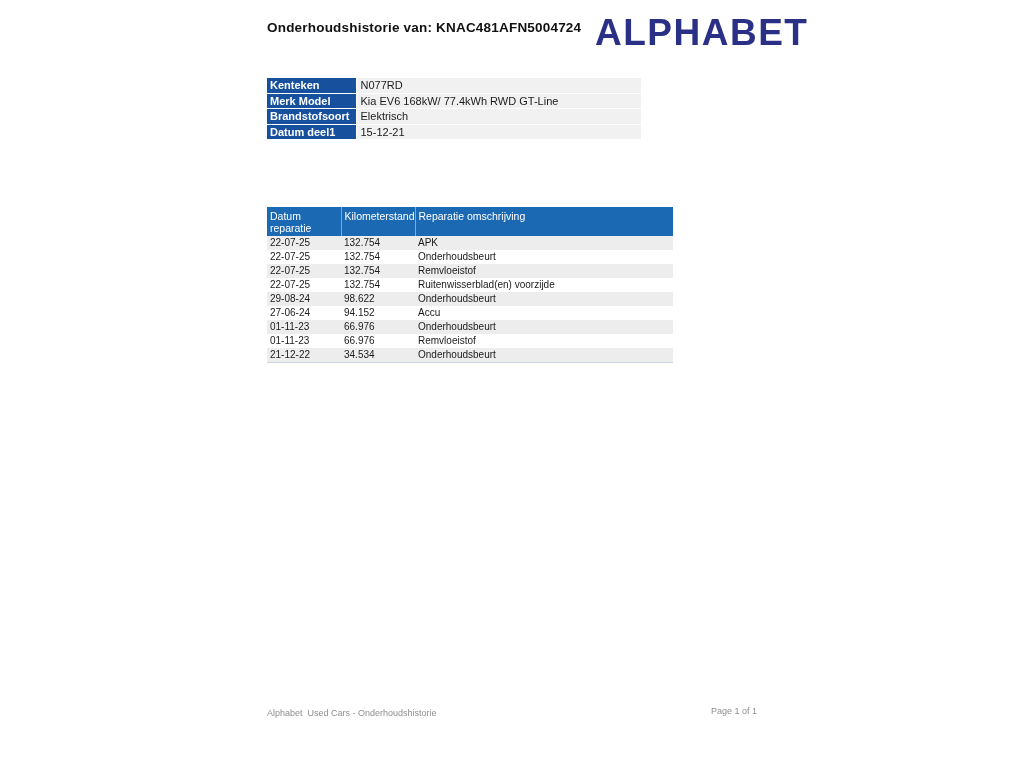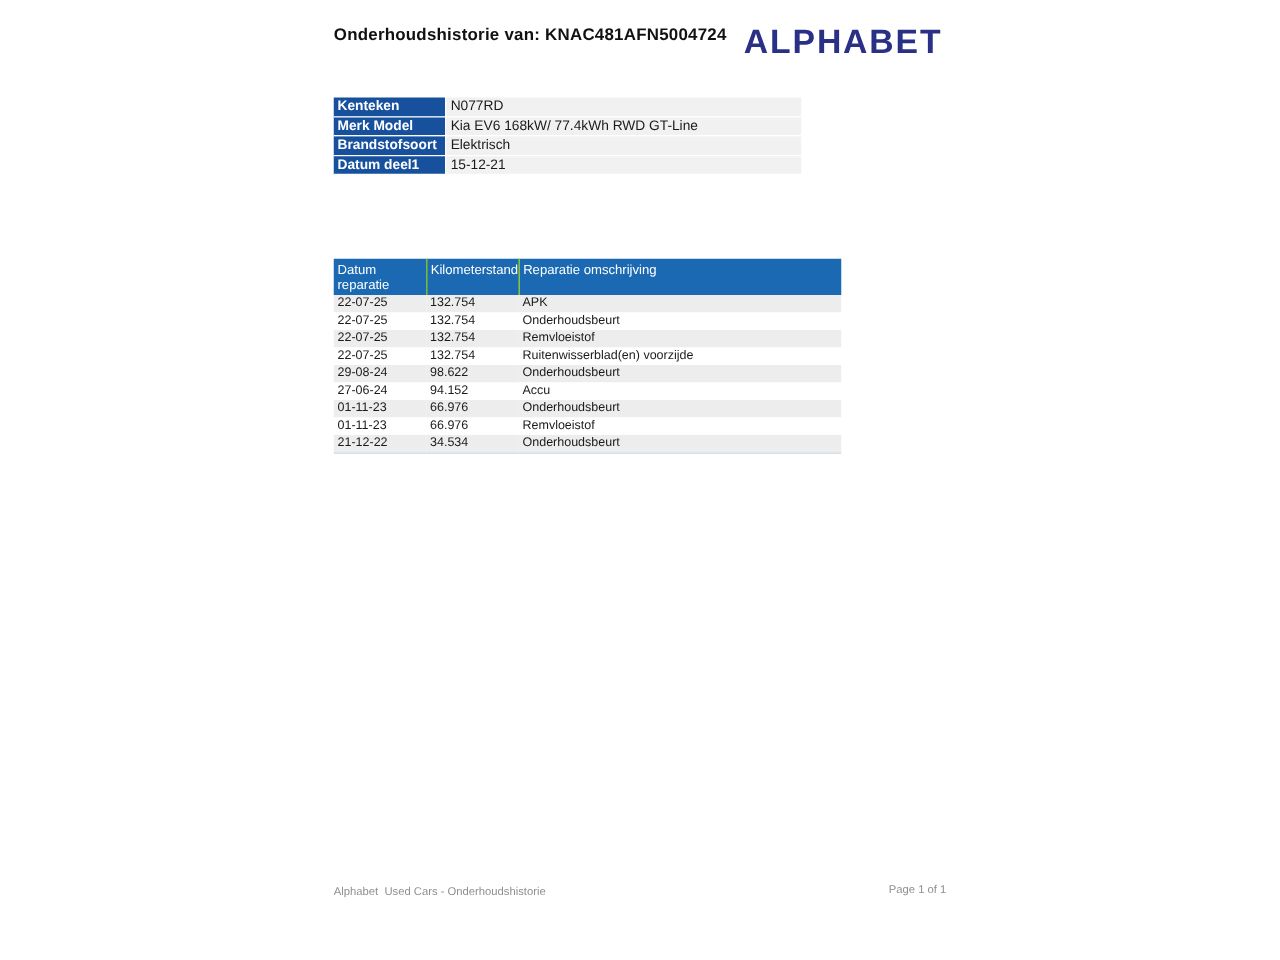--- a/index.html
+++ b/index.html
@@ -16,21 +16,21 @@
   body{font-family:"Liberation Sans","DejaVu Sans",sans-serif;position:relative;overflow:hidden;}
   .page{position:relative;width:1024px;height:768px;background:#ffffff;}
 
   
   .doc-title{
     position:absolute;left:267px;top:20px;
     font-size:13.5px;font-weight:bold;color:#111;letter-spacing:.2px;
   }
   .logo{
     position:absolute;left:595px;top:19px;width:162px;
-    font-size:27px;font-weight:bold;color:var(--brand-navy);
+    font-size:37px;font-weight:bold;color:var(--brand-navy);
     letter-spacing:1.5px;line-height:28px;white-space:nowrap;
   }
 
   
   .info-table{
     position:absolute;left:267px;top:78px;width:374px;
     border-collapse:collapse;table-layout:fixed;
   }
   .info-table td{
     height:15.4px;font-size:11px;vertical-align:middle;

